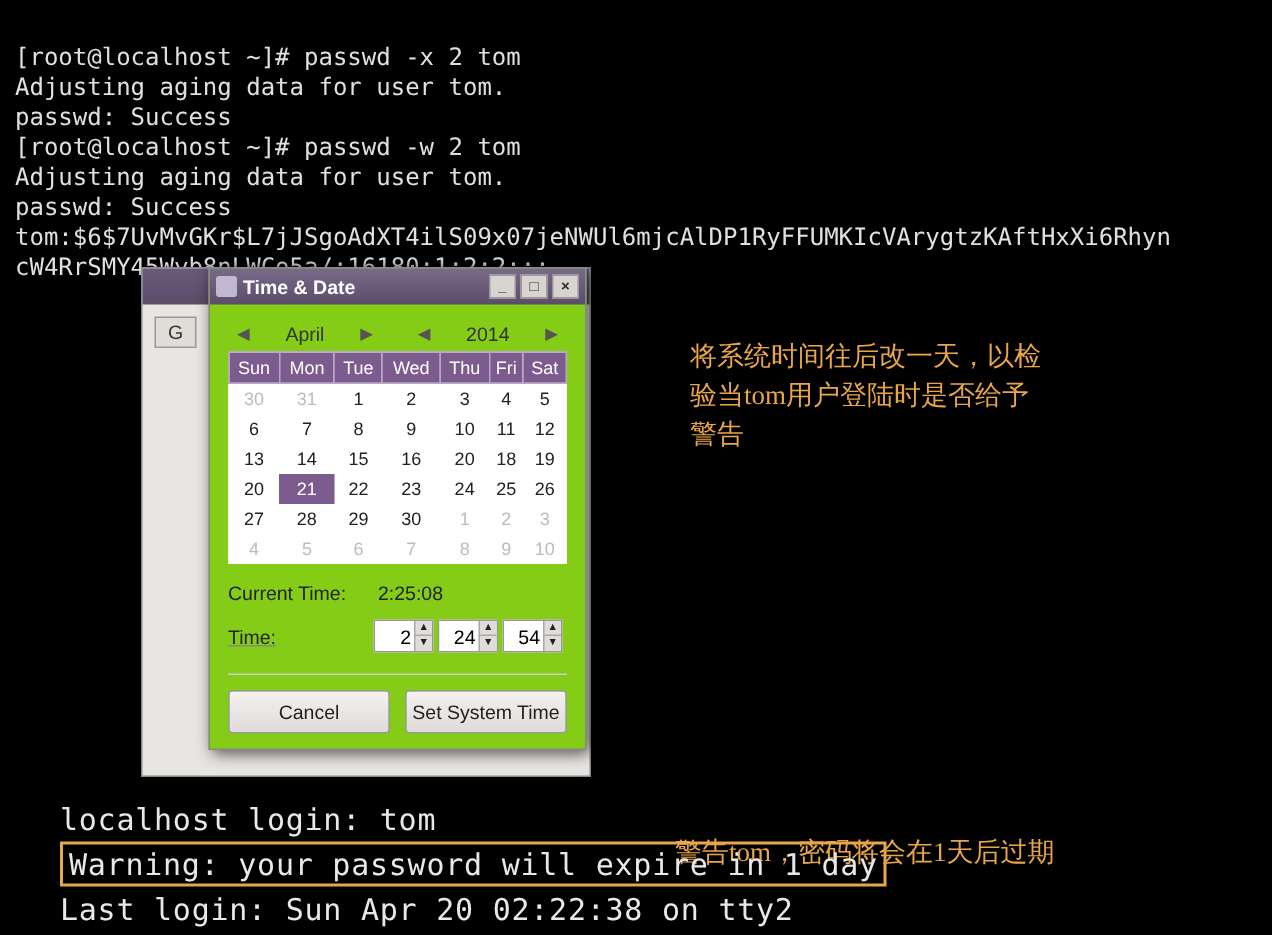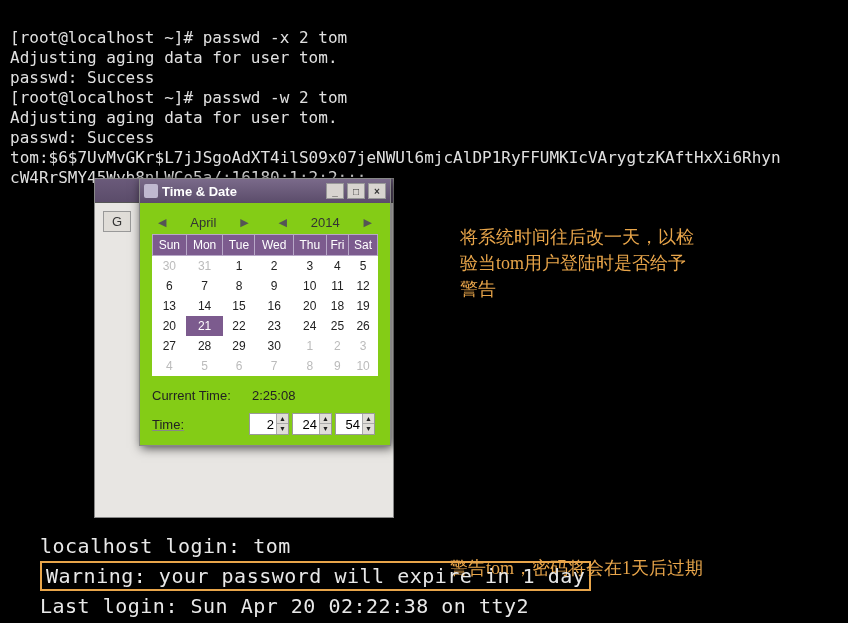--- a/index.html
+++ b/index.html
@@ -307,20 +307,24 @@
           </span>
         </span>
       <span class="spin">
           <input value="54" style="">
           <span class="spbtns">
             <div>▲</div>
             <div>▼</div>
           </span>
         </span>
     </div>
+    <div class="btn-row">
+      <div class="btn">Cancel</div>
+      <div class="btn">Set System Time</div>
+    </div>
   </div>
 </div>
 
 <div class="annot annot1">将系统时间往后改一天，以检验当tom用户登陆时是否给予警告</div>
 <div class="annot annot2">警告tom，密码将会在1天后过期</div>
 
 <div class="bottom-terminal">
   <div>localhost login: tom</div>
   <div class="warn-box"><span>Warning: your password will expire in 1 day</span></div>
   <div>Last login: Sun Apr 20 02:22:38 on tty2</div>

